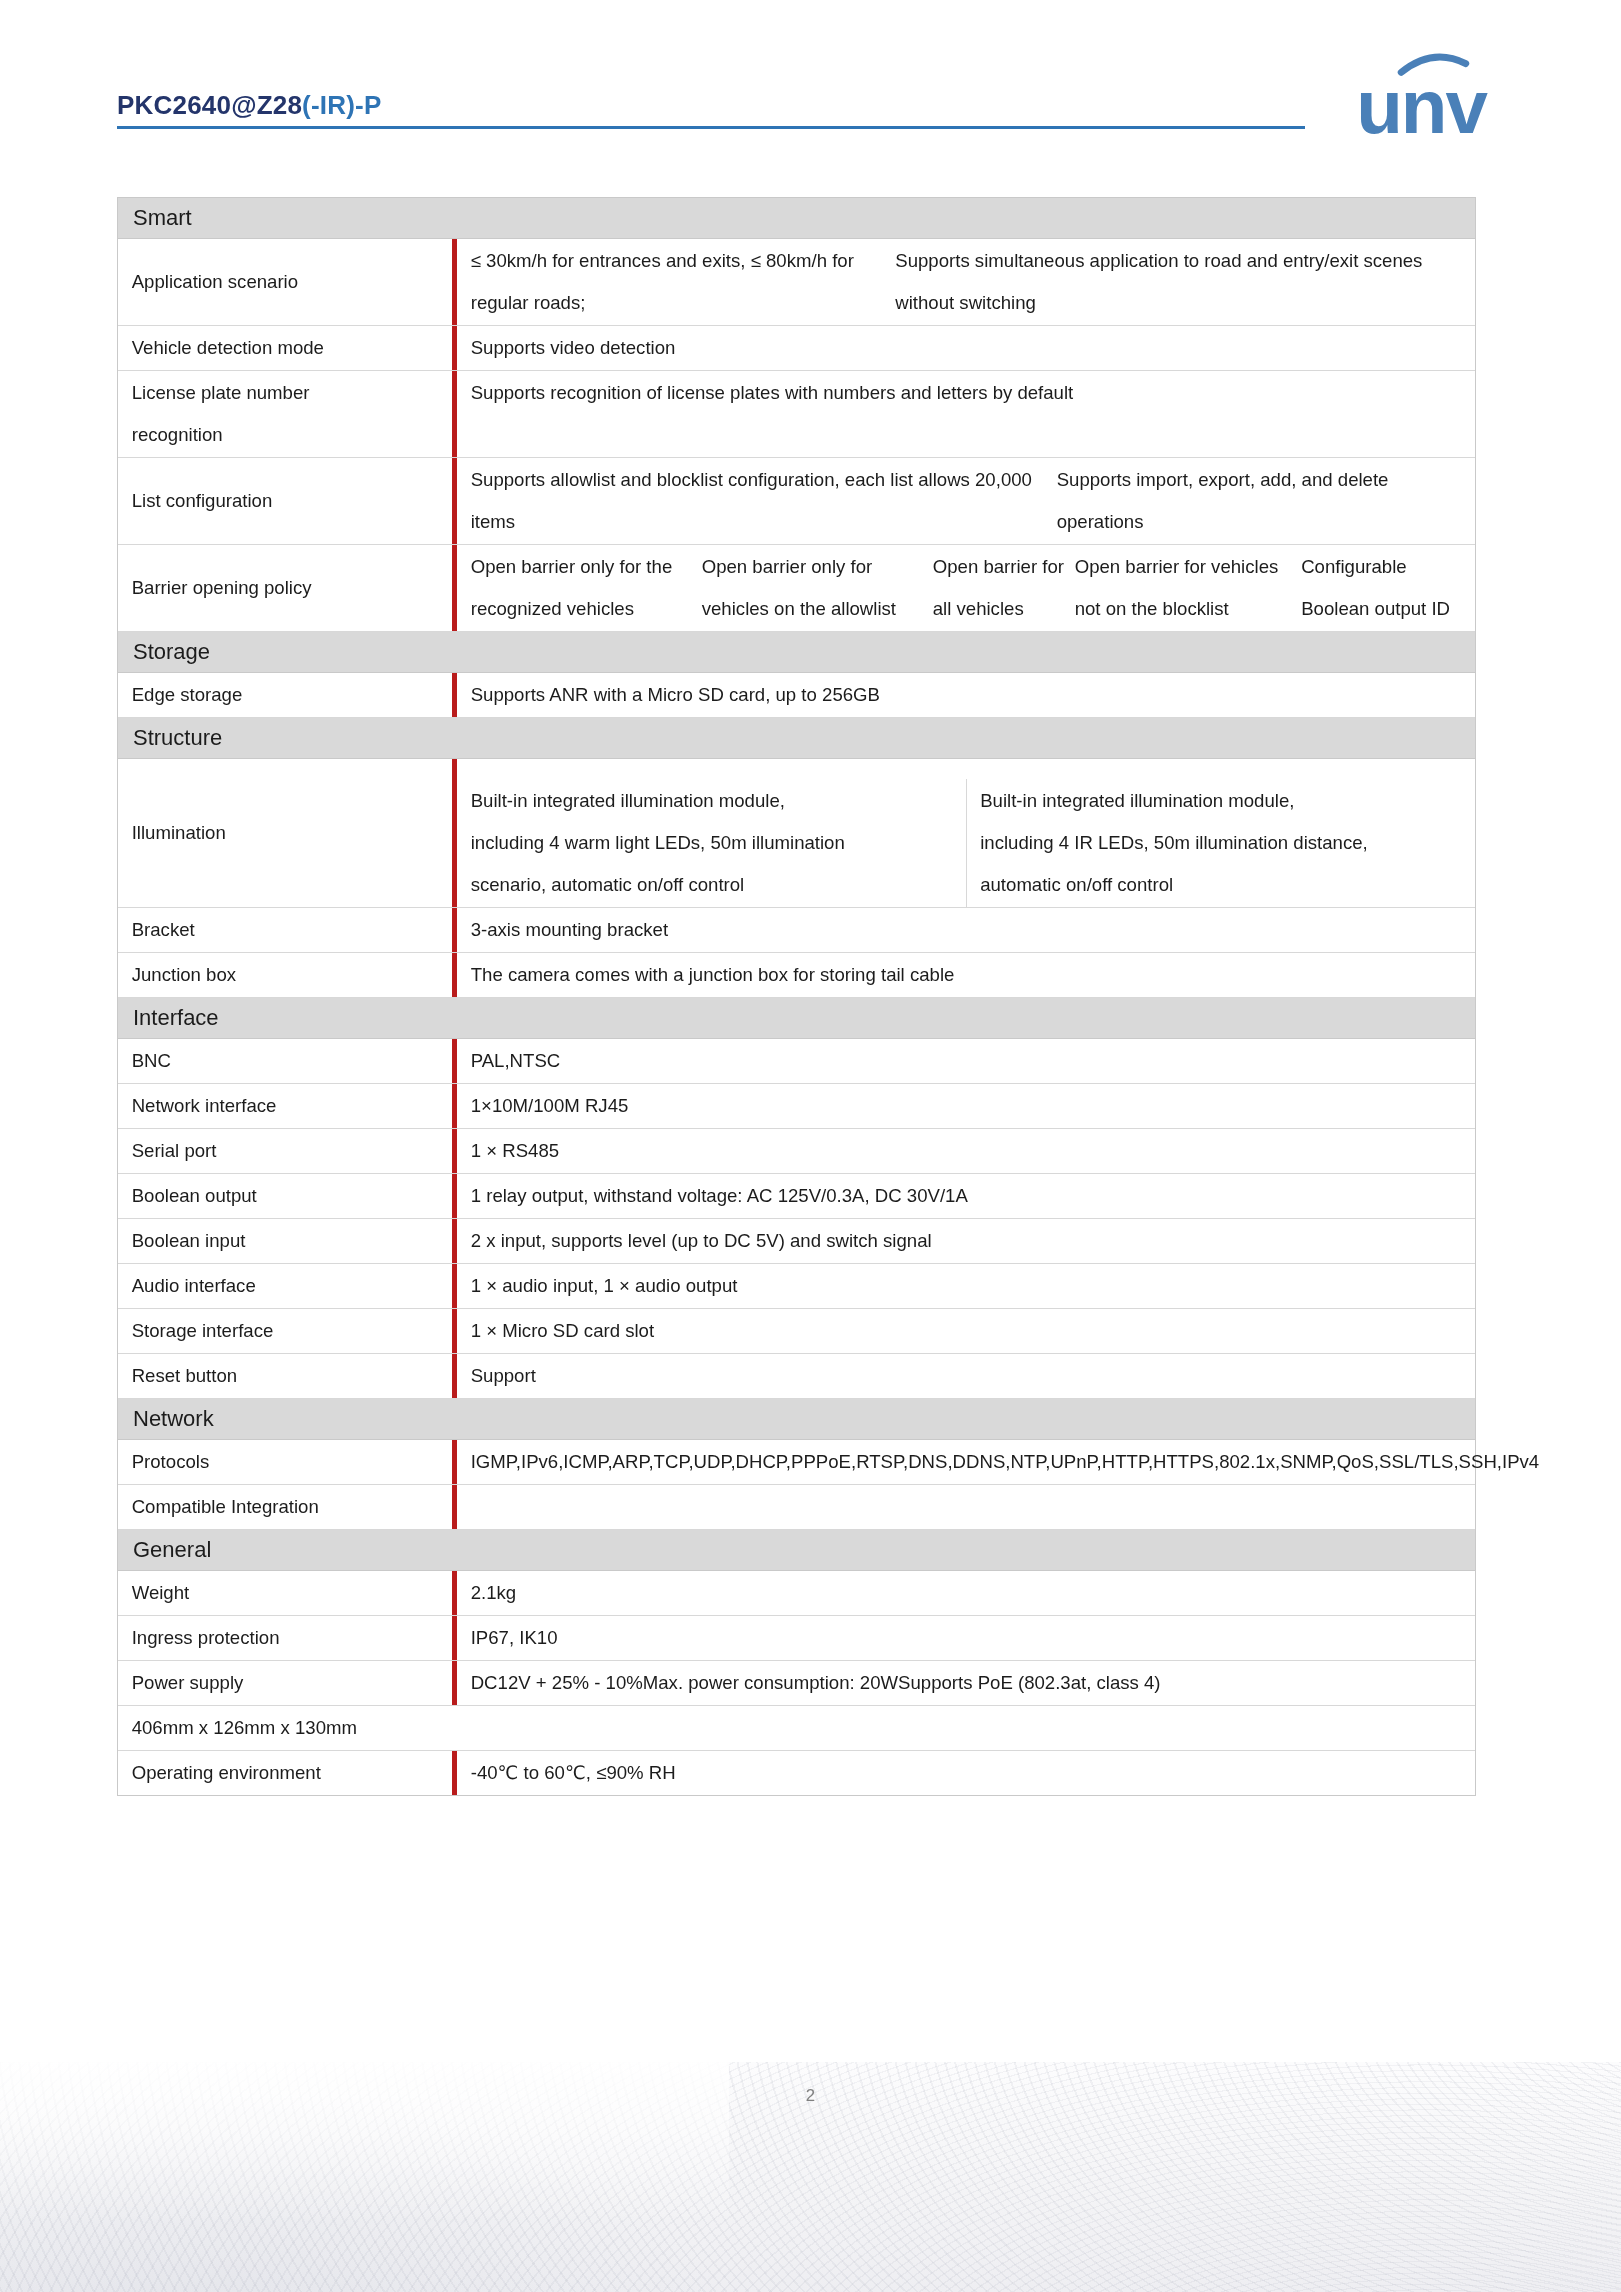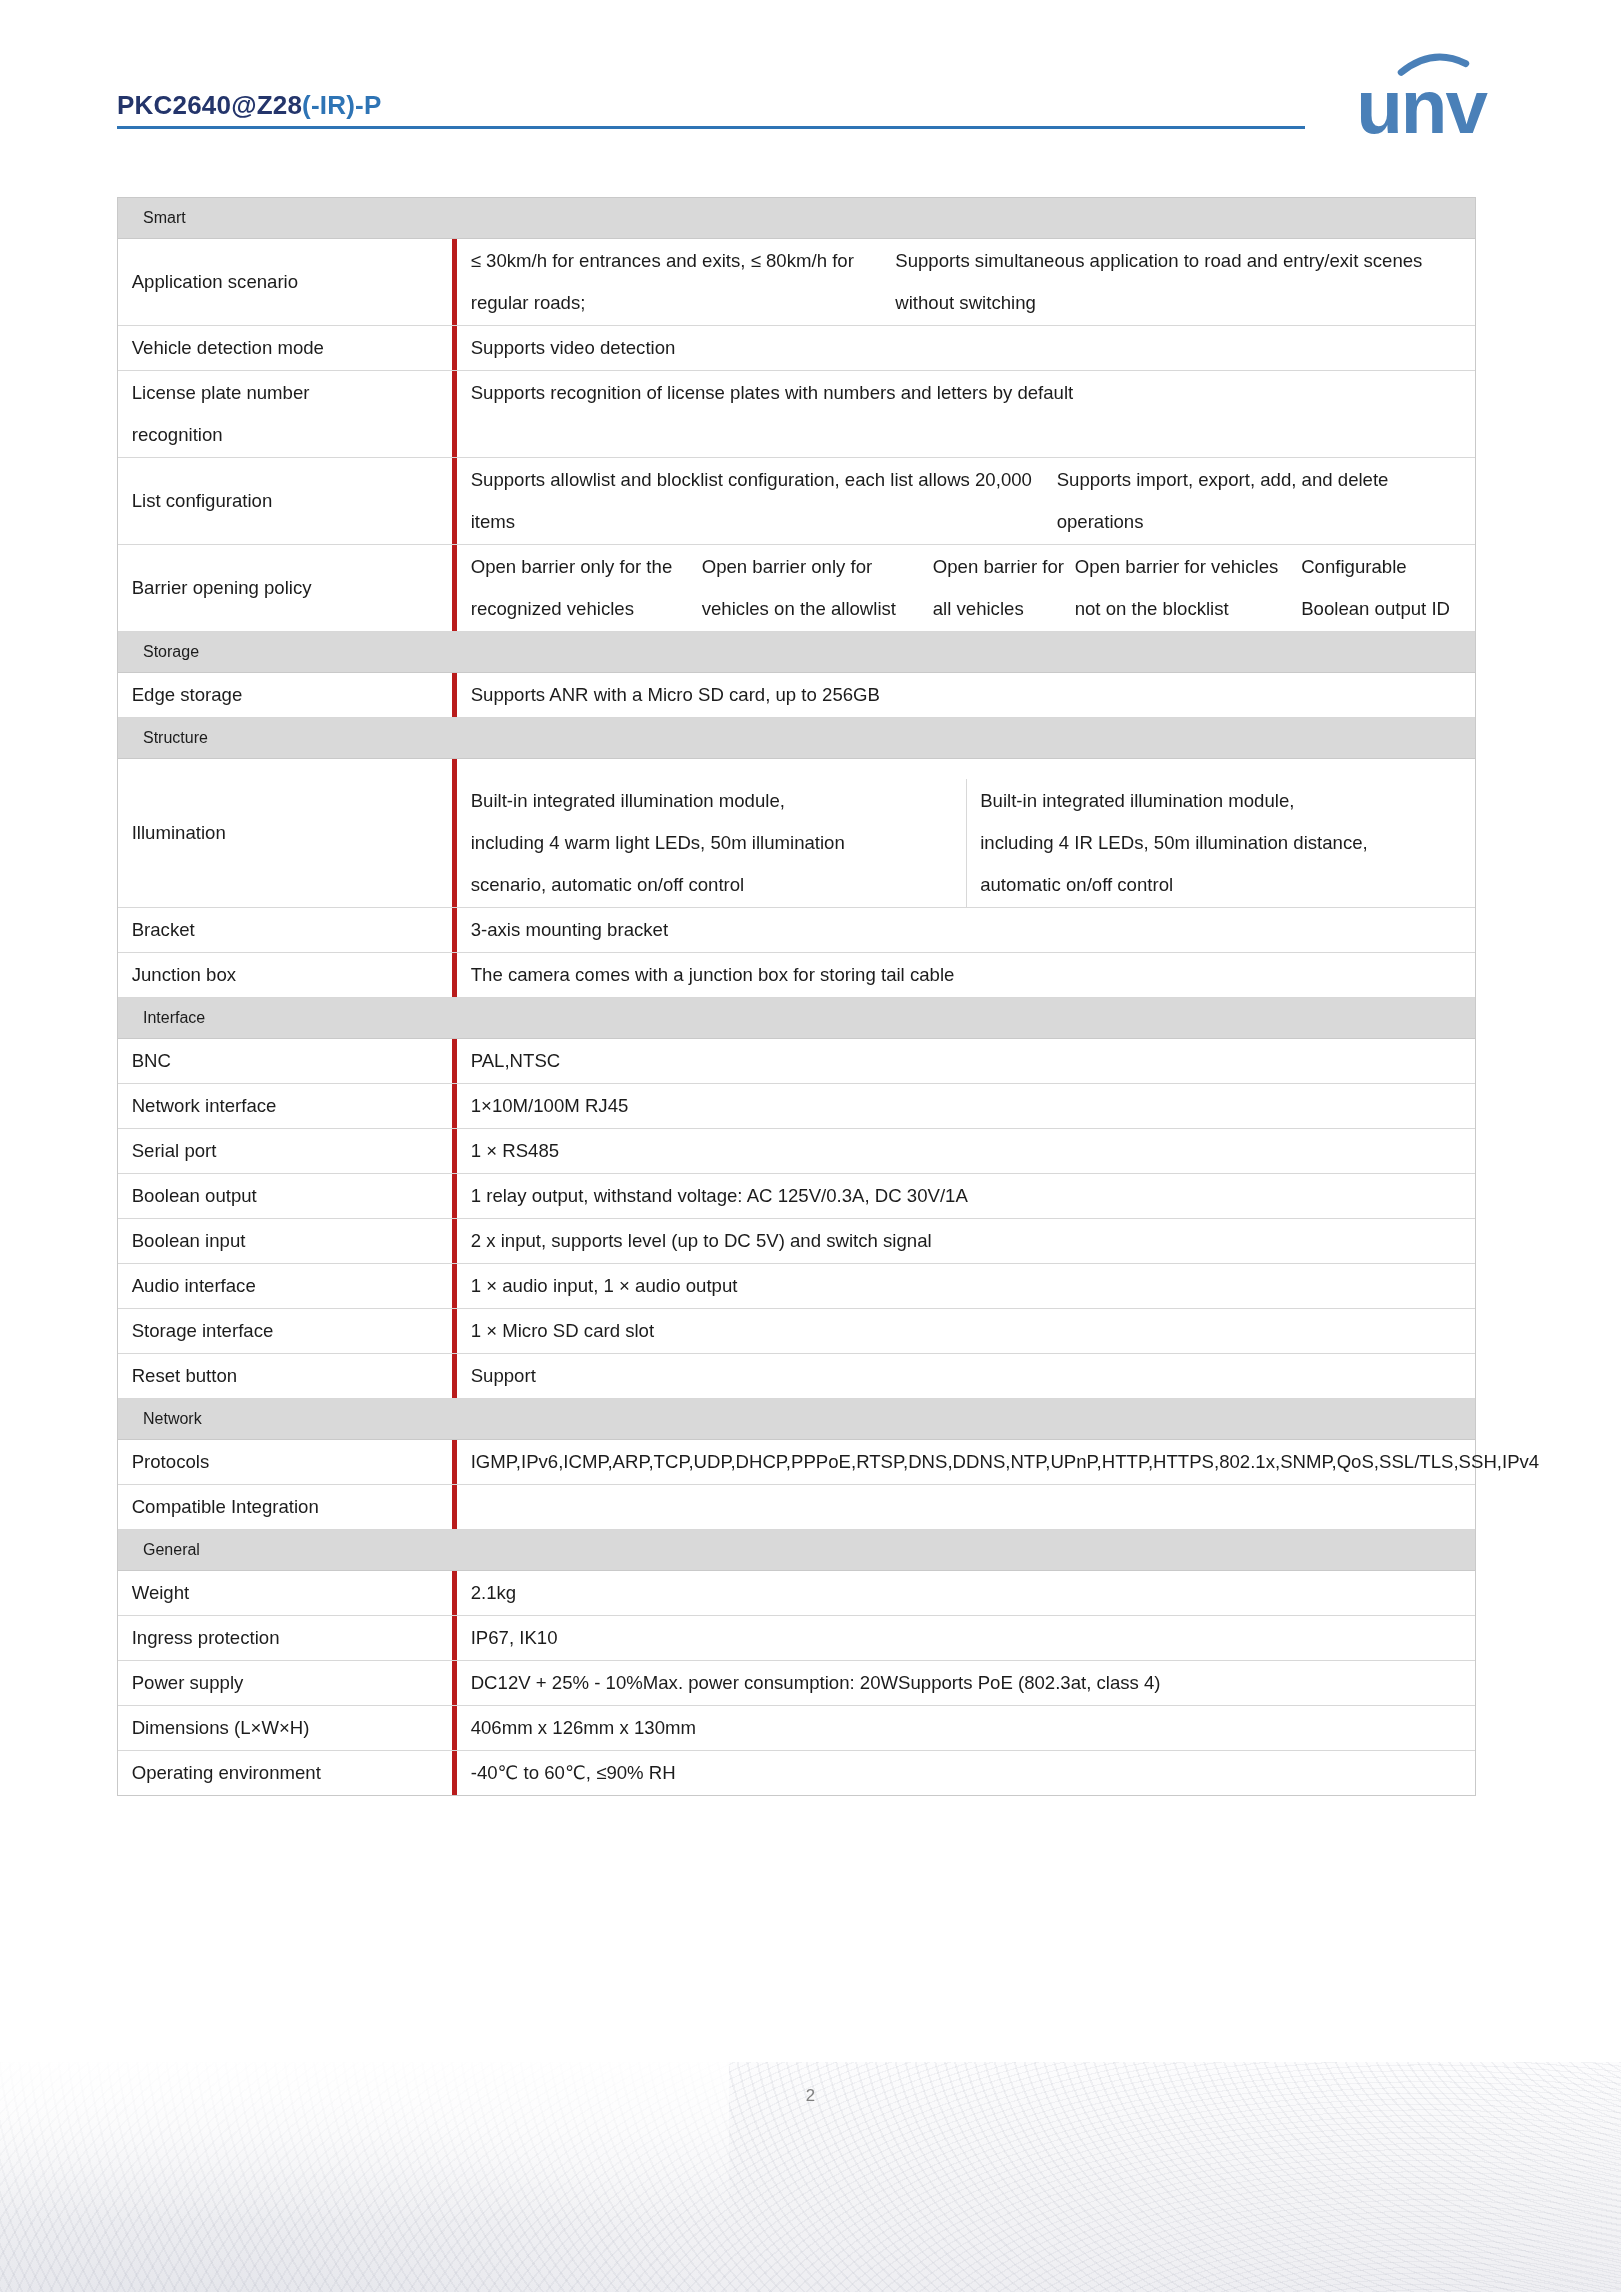--- a/index.html
+++ b/index.html
@@ -34,22 +34,22 @@
     position:absolute; left:117px; top:197px;
     width:1359px;
     border:1px solid #c9c9c9;
     box-sizing:border-box;
     background:#ffffff;
   }
   .section-header {
     background:#d9d9d9;
     line-height:40px;
     height:40px;
-    padding-left:25px;
-    font-size:16px;
+    padding-left:15px;
+    font-size:22px;
     border-bottom:1px solid #c9c9c9;
     color:#1c1c1c;
   }
   .spec-row {
     display:flex;
     border-bottom:1px solid #d8d8d8;
     background:#ffffff;
   }
   .spec-row:last-child { border-bottom:none; }
   .cell-label {
@@ -313,23 +313,20 @@
       <div class="cell-label">
         <div class="line">Power supply</div>
       </div>
       <div class="cell-value">
         <div class="line">DC12V + 25% - 10%</div>
         <div class="line">Max. power consumption: 20W</div>
         <div class="line">Supports PoE (802.3at, class 4)</div>
       </div>
     </div>
     <div class="spec-row">
-      <div class="cell-label">
-        <div class="line">Dimensions (L×W×H)</div>
-      </div>
       <div class="cell-value">
         <div class="line">406mm x 126mm x 130mm</div>
       </div>
     </div>
     <div class="spec-row">
       <div class="cell-label">
         <div class="line">Operating environment</div>
       </div>
       <div class="cell-value">
         <div class="line">-40℃ to 60℃, ≤90% RH</div>

